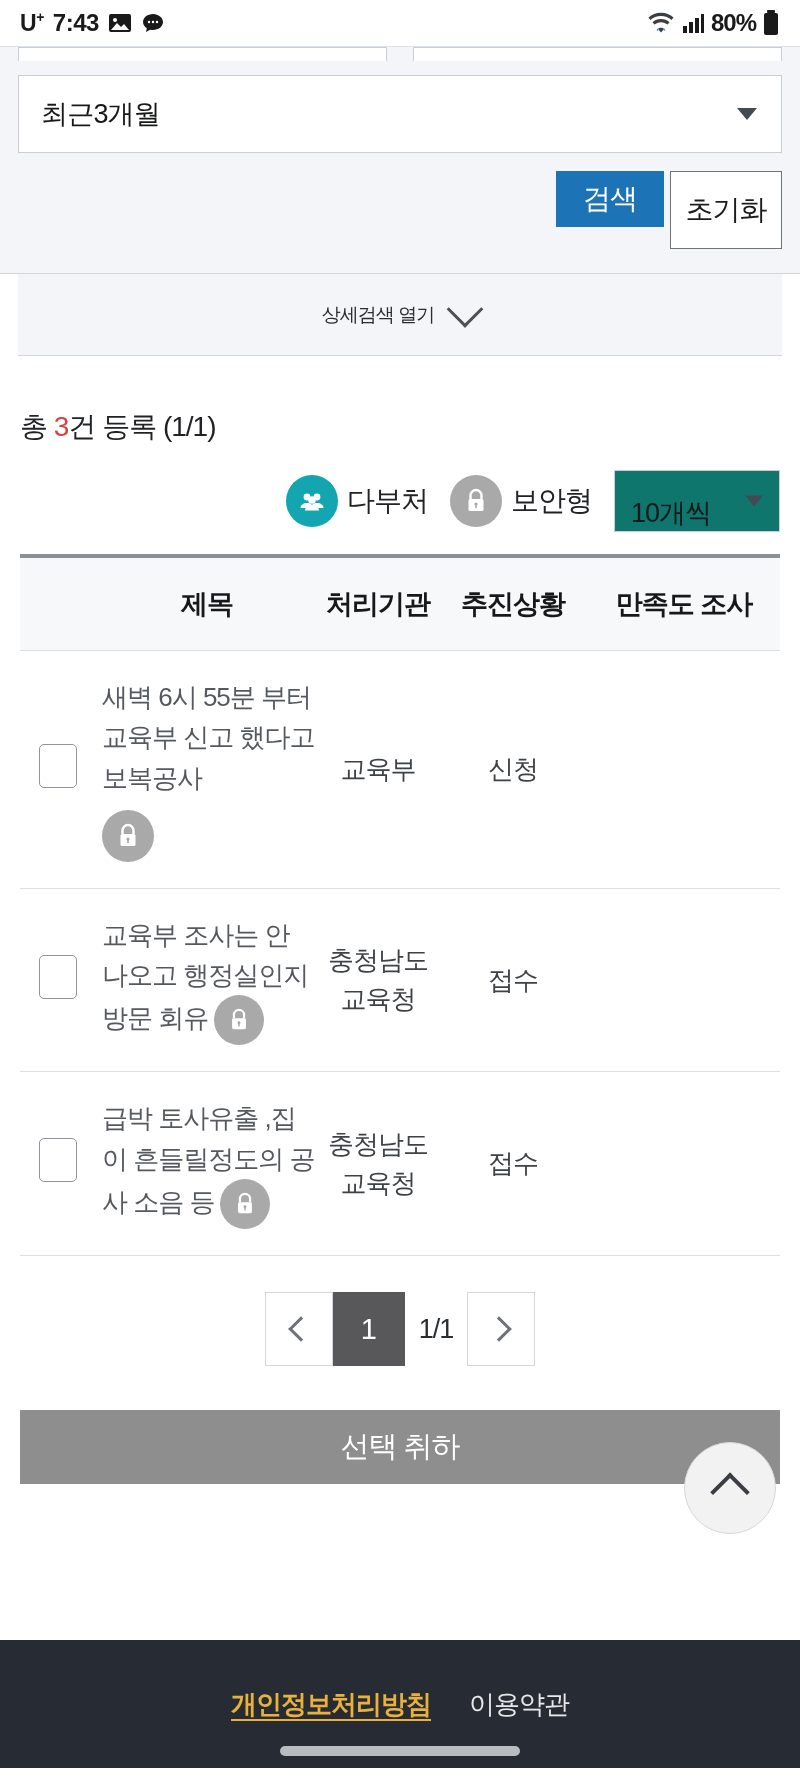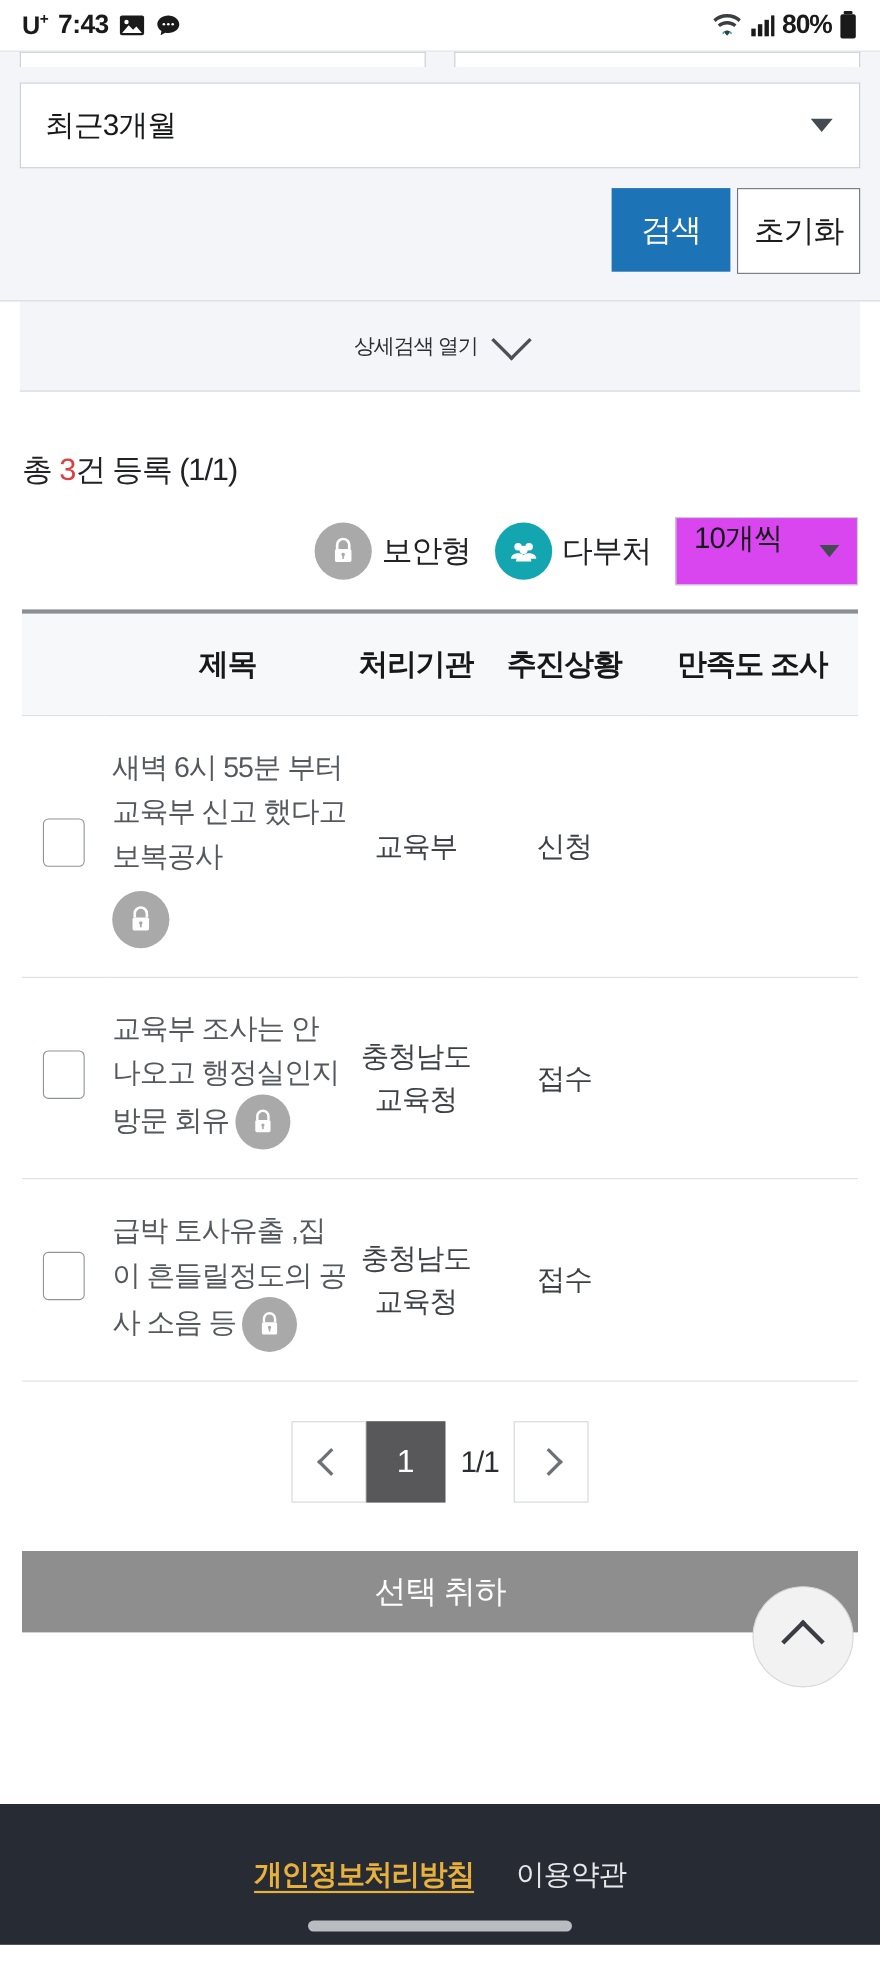--- a/index.html
+++ b/index.html
@@ -53,21 +53,21 @@
     position: absolute; right: 24px; top: 50%; transform: translateY(-50%);
     width: 0; height: 0;
     border-left: 10px solid transparent;
     border-right: 10px solid transparent;
     border-top: 12px solid #444a52;
   }
   .btn-row {
     margin-top: 18px; display: flex; justify-content: flex-end; gap: 0;
   }
   .btn-search {
-    width: 108px; height: 76px;
+    width: 108px; height: 56px;
     background: #1c74b7; color: #ffffff;
     font-size: 28px; letter-spacing: -1px;
     display: flex; align-items: center; justify-content: center;
     border: none; cursor: pointer;
     font-family: inherit;
   }
   .btn-reset {
     width: 112px; height: 78px; margin-left: 6px;
     background: #ffffff; color: #1c1c1c;
     border: 1px solid #6e7479;
@@ -110,22 +110,22 @@
   .legend-item { display: flex; align-items: center; gap: 9px; margin-right: 22px; }
   .badge {
     width: 52px; height: 52px; border-radius: 50%;
     display: flex; align-items: center; justify-content: center;
   }
   .badge.multi { background: #14a6b0; }
   .badge.secure { background: #a9a9a9; }
   .legend-item .txt { font-size: 28px; color: #202225; letter-spacing: -1px; }
   .per-page {
     width: 166px; height: 62px;
-    border: 1px solid #c9ced6; background: #d946ef;
-    display: flex; align-items: flex-start; padding: 0 16px;
+    border: 1px solid #c9ced6; background: #0f766e;
+    display: flex; align-items: flex-end; padding: 0 16px;
     position: relative; cursor: pointer;
   }
   .per-page .val { font-size: 27px; color: #17181a; letter-spacing: -1px; }
   .per-page .caret {
     position: absolute; right: 16px; top: 50%; transform: translateY(-50%);
     width: 0; height: 0;
     border-left: 9px solid transparent;
     border-right: 9px solid transparent;
     border-top: 11px solid #444a52;
   }
@@ -319,42 +319,42 @@
     <span class="lbl">상세검색 열기</span>
     <span class="chev-down"></span>
   </div>
 
   <div class="count-line">
     <span>총 </span><span class="num">3</span><span>건 등록 (1/1)</span>
   </div>
 
   <div class="legend-row">
     <div class="legend-item">
-      <span class="badge secure">
-        <svg width="26" height="28" viewBox="0 0 26 28">
-            <path d="M7.5 12V8.5a5.5 5.5 0 0 1 11 0V12" fill="none" stroke="#fff" stroke-width="2.4"></path>
-            <rect x="5.5" y="12" width="15" height="12" rx="1.6" fill="#fff"></rect>
-            <circle cx="13" cy="17" r="1.6" fill="#a9a9a9"></circle>
-            <rect x="12.2" y="17" width="1.6" height="4" fill="#a9a9a9"></rect>
-          </svg>
-      </span>
-      <span class="txt">보안형</span>
-    </div>
-    <div class="legend-item">
       <span class="badge multi">
         <svg width="30" height="30" viewBox="0 0 30 30">
             <circle cx="10" cy="11" r="3.4" fill="#fff"></circle>
             <circle cx="20" cy="11" r="3.4" fill="#fff"></circle>
             <circle cx="15" cy="14" r="3.8" fill="#fff"></circle>
             <path d="M3.5 22c0-3 3-5 6.5-5s6.5 2 6.5 5z" fill="#fff"></path>
             <path d="M13.5 22c0-3 3-5 6.5-5s6.5 2 6.5 5z" fill="#fff"></path>
             <path d="M8 24.5c0-3.4 3.2-5.6 7-5.6s7 2.2 7 5.6z" fill="#fff"></path>
           </svg>
       </span>
       <span class="txt">다부처</span>
+    </div>
+    <div class="legend-item">
+      <span class="badge secure">
+        <svg width="26" height="28" viewBox="0 0 26 28">
+            <path d="M7.5 12V8.5a5.5 5.5 0 0 1 11 0V12" fill="none" stroke="#fff" stroke-width="2.4"></path>
+            <rect x="5.5" y="12" width="15" height="12" rx="1.6" fill="#fff"></rect>
+            <circle cx="13" cy="17" r="1.6" fill="#a9a9a9"></circle>
+            <rect x="12.2" y="17" width="1.6" height="4" fill="#a9a9a9"></rect>
+          </svg>
+      </span>
+      <span class="txt">보안형</span>
     </div>
     <div class="per-page">
       <span class="val">10개씩</span>
       <span class="caret"></span>
     </div>
   </div>
 
   <div class="tbl-wrap">
     <table>
       <colgroup>

